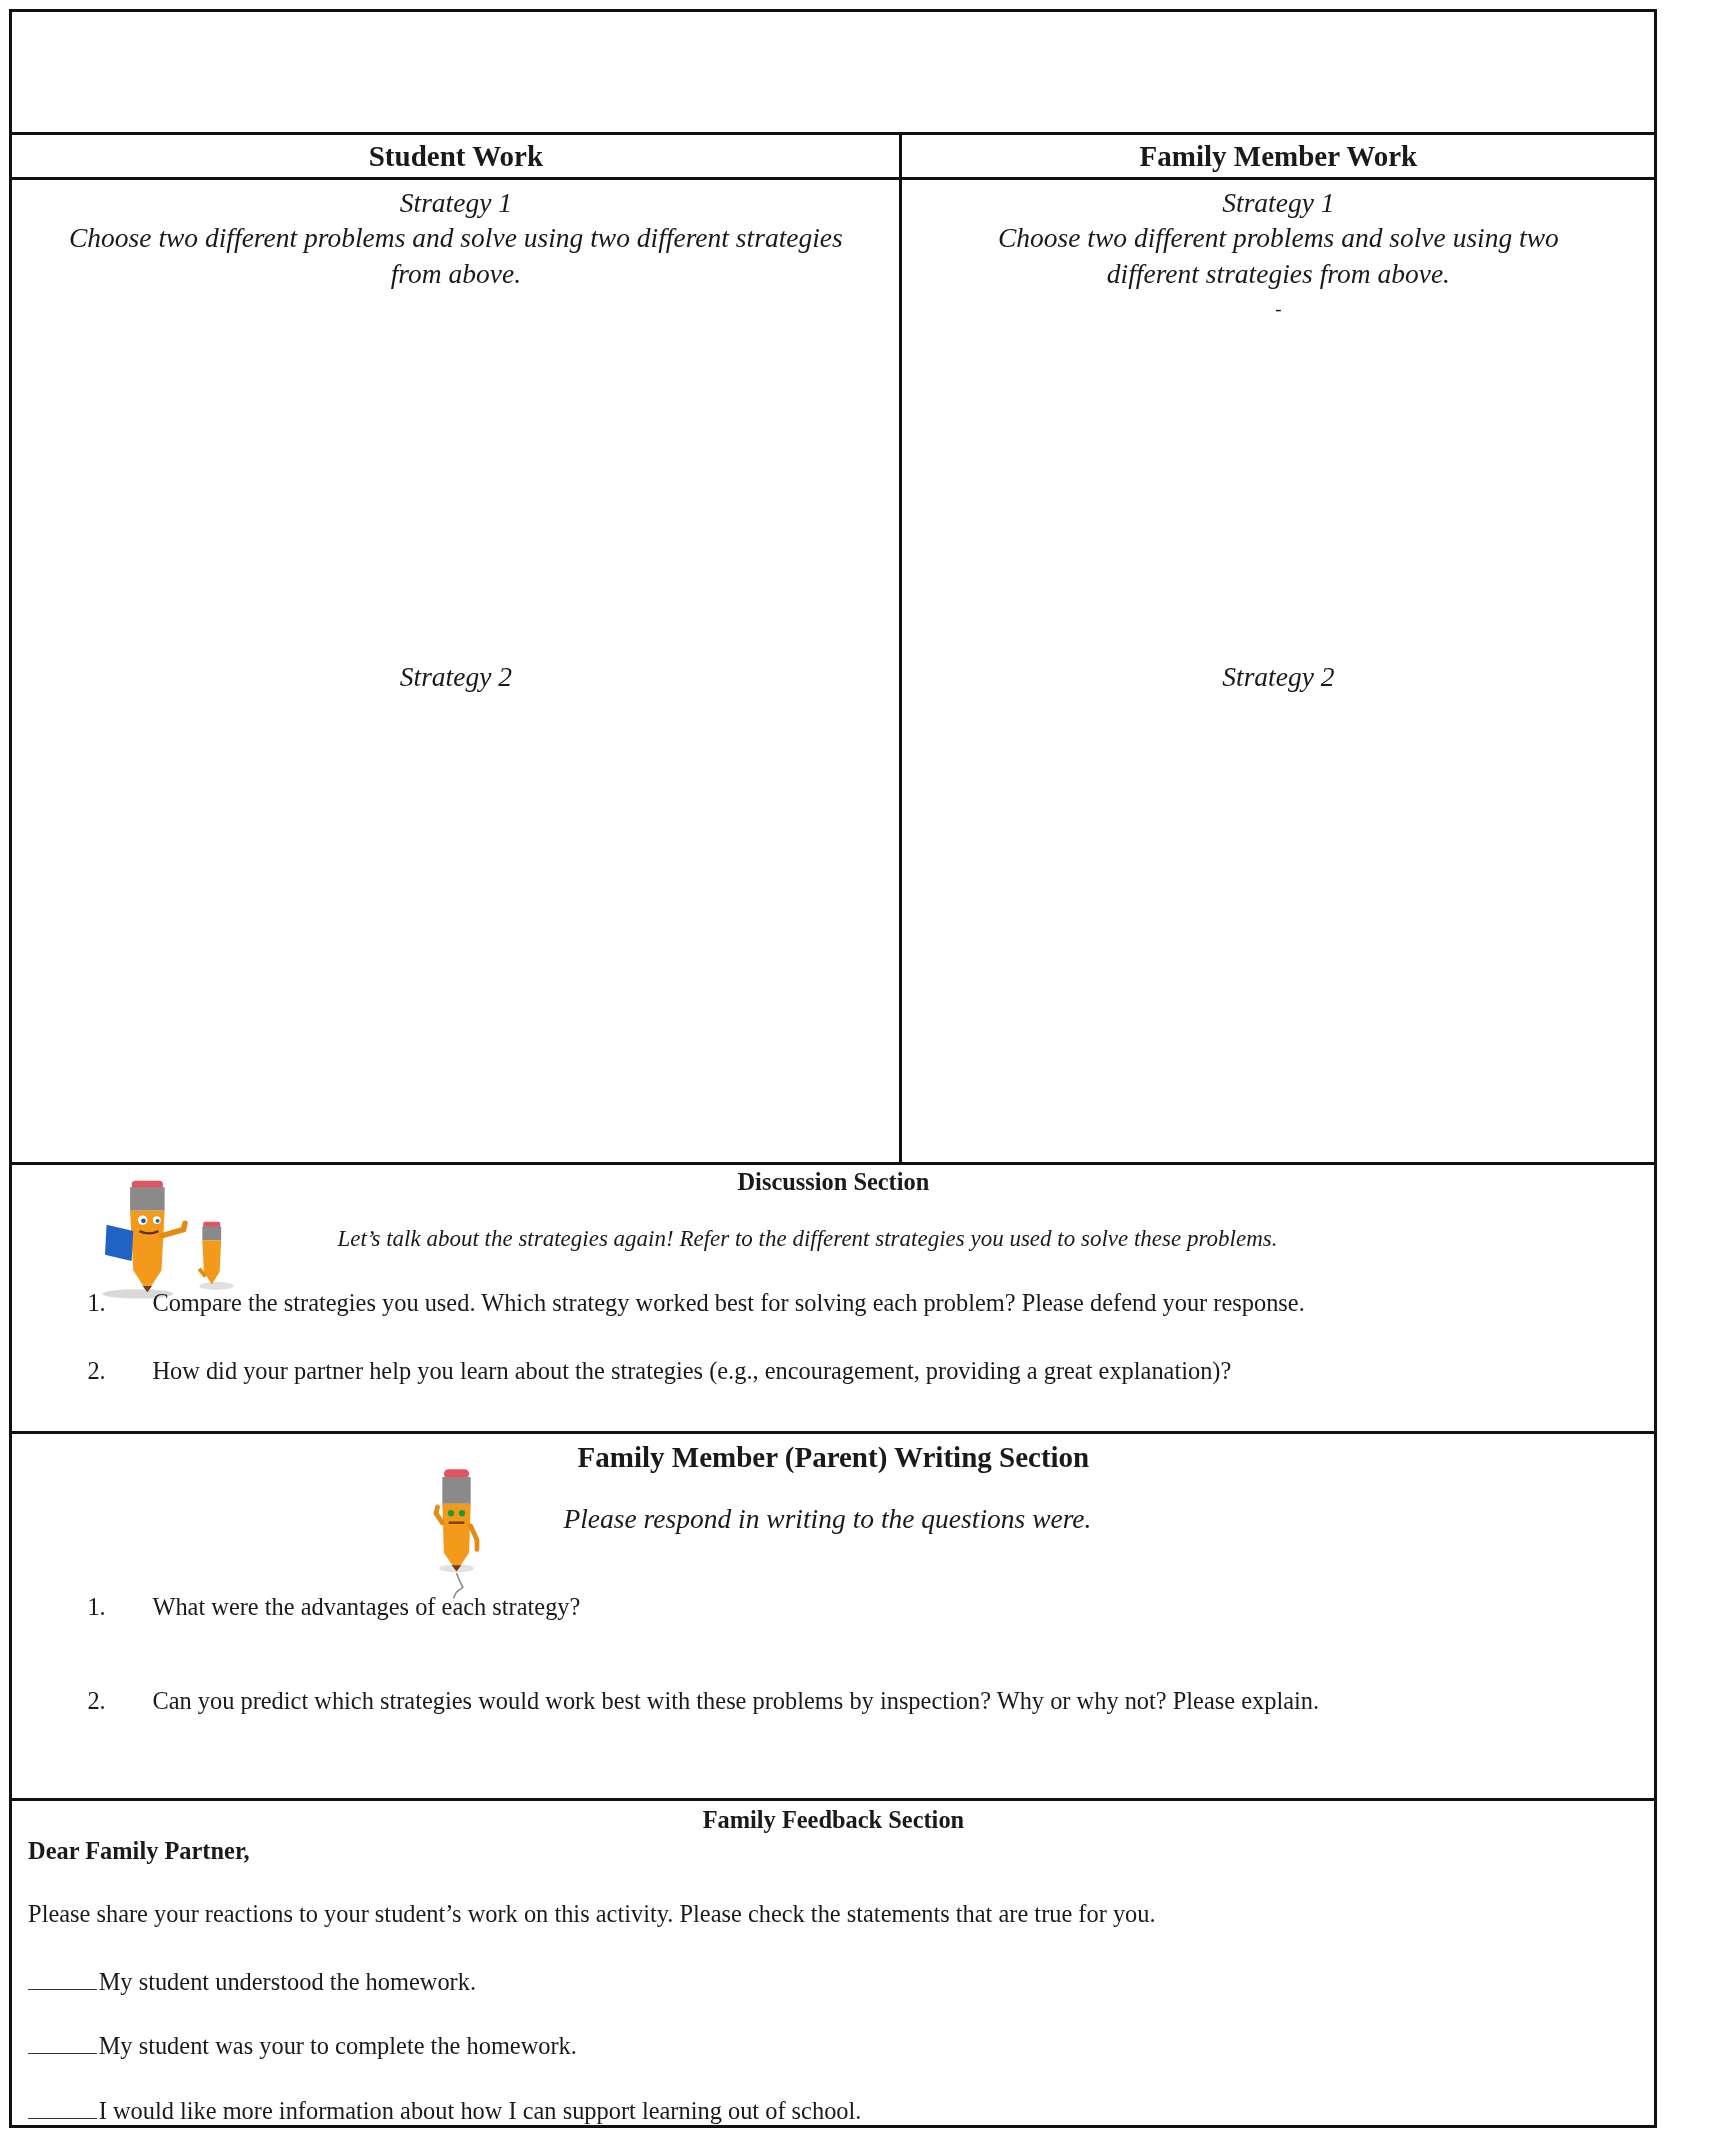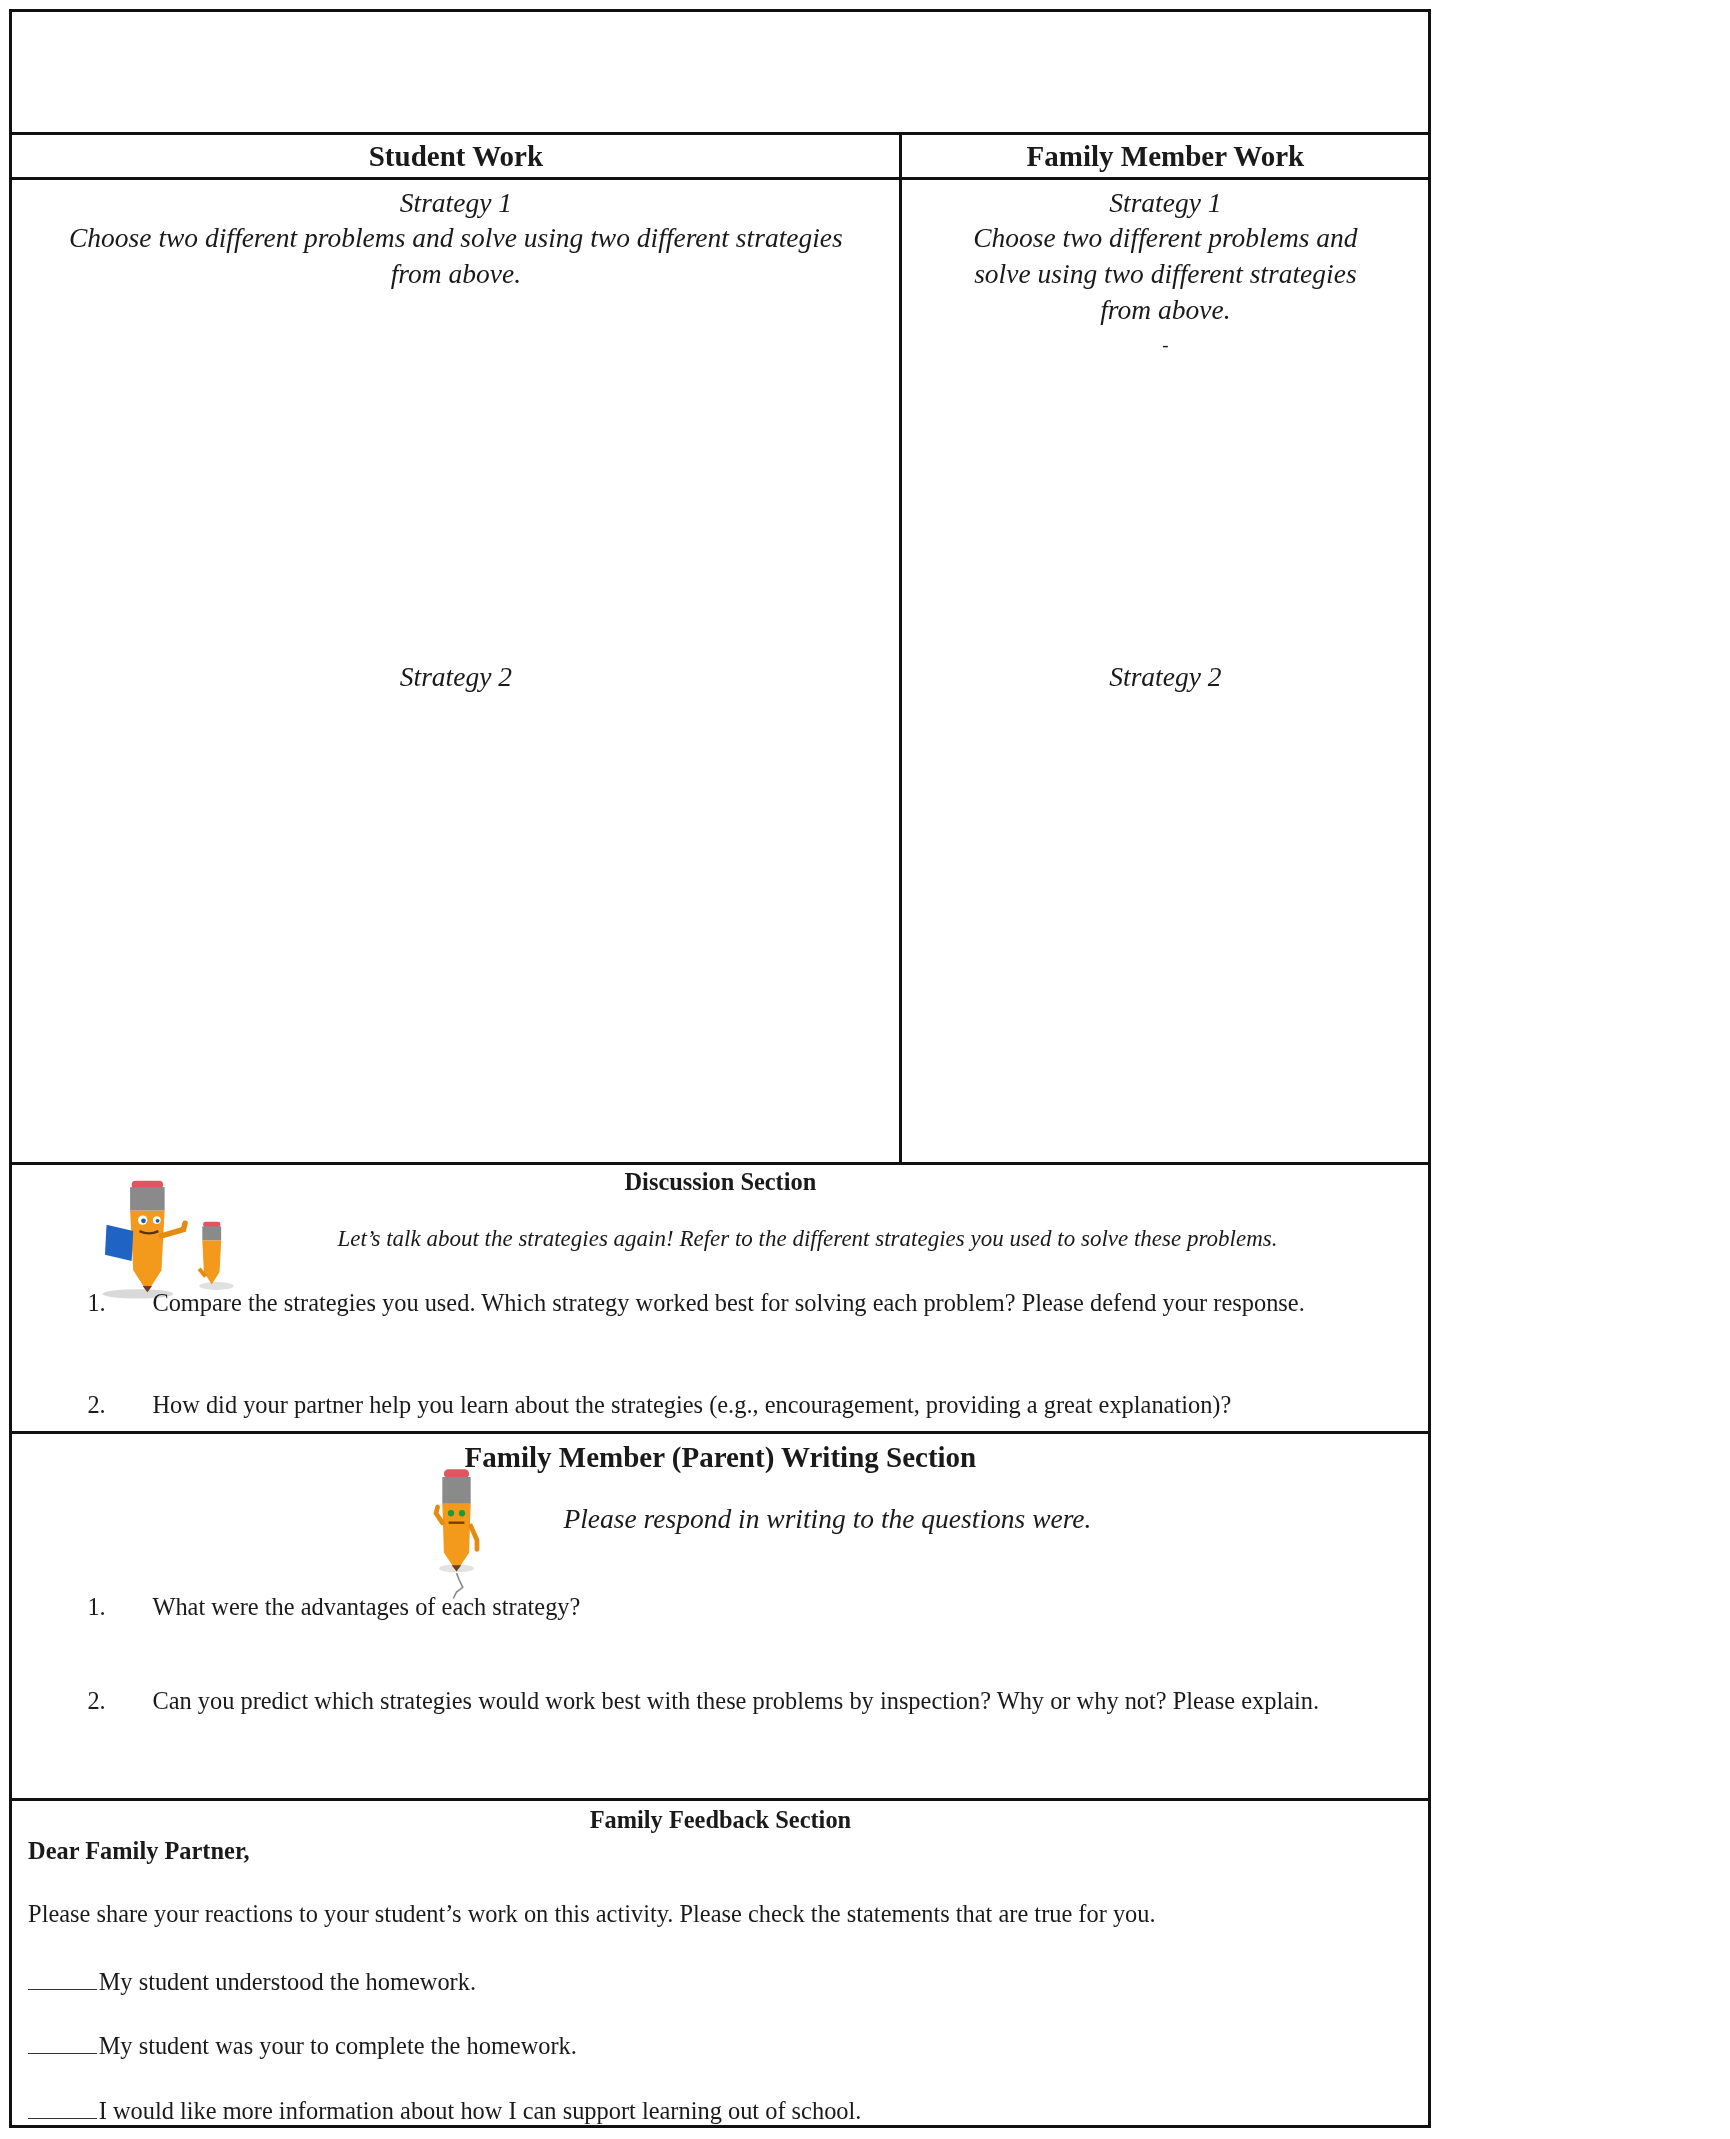--- a/index.html
+++ b/index.html
@@ -12,21 +12,21 @@
     height: 2140px;
     position: relative;
     font-family: "Liberation Serif", "DejaVu Serif", serif;
     color: #1a1a1a;
     overflow: hidden;
   }
   .sheet {
     position: absolute;
     left: 9.4px;
     top: 9.4px;
-    width: 1422px;
+    width: 1648px;
     height: 2119px;
     border: 3.1px solid #111;
     box-sizing: border-box;
   }
   .row {
     position: absolute;
     left: 0;
     width: 100%;
     box-sizing: border-box;
   }
@@ -181,21 +181,21 @@
       <rect x="152" y="74" width="24" height="18" fill="#8a8a8a"></rect>
       <path d="M152 92 L176 92 L174 132 L164 148 L154 132 Z" fill="#f39a1c"></path>
       <path d="M148 128 L156 138" stroke="#e58a12" stroke-width="5"></path>
     </svg>
 
     <div class="subtitle" style="left:325px;top:61px;font-size:23px;">Let’s talk about the strategies again! Refer to the different strategies you used to solve these problems.</div>
 
     <div class="q-item" style="top:124px;">
       <span class="q-num">1.</span><span>Compare the strategies you used. Which strategy worked best for solving each problem? Please defend your response.</span>
     </div>
-    <div class="q-item" style="top:192px;margin-top:34px;">
+    <div class="q-item" style="top:192px;">
       <span class="q-num">2.</span><span>How did your partner help you learn about the strategies (e.g., encouragement, providing a great explanation)?</span>
     </div>
   </div>
 
   <div class="row parent-row bordered-top">
     <div class="section-title" style="top:6.3px;font-size:29px;">Family Member (Parent) Writing Section</div>
 
     <svg class="mascot" style="left:413px;top:23.6px;" width="63" height="142" viewBox="0 0 80 180">
       <ellipse cx="40" cy="140" rx="22" ry="5" fill="#e2e2e2"></ellipse>
       <rect x="24" y="14" width="32" height="12" rx="6" fill="#e25560"></rect>

